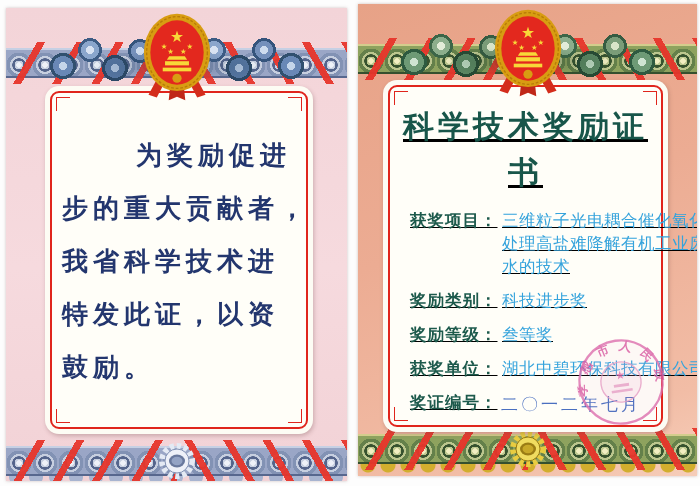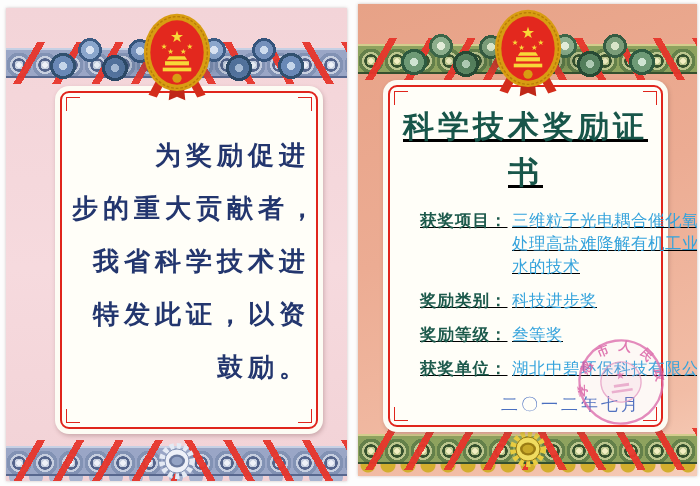--- a/index.html
+++ b/index.html
@@ -79,35 +79,35 @@
   
   .sheet{position:absolute;background:#fdfcf4;border-radius:14px;padding:5px;
     box-shadow:1px 2px 4px rgba(110,70,70,.30);z-index:2;box-sizing:border-box;}
   .sheet-inner{position:relative;width:100%;height:100%;box-sizing:border-box;
     border:2.5px solid #e0251c;border-radius:9px;background:#fffef8;}
   .bracket{position:absolute;width:13px;height:13px;border:0 solid #e0251c;}
   .b-tl{top:4px;left:4px;border-top-width:1.5px;border-left-width:1.5px;}
   .b-tr{top:4px;right:4px;border-top-width:1.5px;border-right-width:1.5px;}
   .b-bl{bottom:4px;left:4px;border-bottom-width:1.5px;border-left-width:1.5px;}
   .b-br{bottom:4px;right:4px;border-bottom-width:1.5px;border-right-width:1.5px;}
-  .sheet-left{left:49px;top:78px;width:268px;height:348px;text-align:right;}
+  .sheet-left{left:39px;top:78px;width:268px;height:348px;}
   .sheet-right{left:25px;top:76px;width:285px;height:352px;text-decoration:underline;}
 
   
   .calligraphy{position:absolute;left:10px;right:6px;top:36px;
     font-family:"DejaVu Serif","DejaVu Sans",serif;
     color:#23366e;font-size:26px;font-weight:700;}
   .cal-line{height:53px;line-height:53px;letter-spacing:5px;white-space:nowrap;margin:0;}
   .cal-indent{padding-left:74px;}
 
   
   .cert-title{margin-top:16px;text-align:center;
     font-family:"DejaVu Serif","DejaVu Sans",serif;
     font-size:31px;font-weight:700;letter-spacing:4px;color:#18564a;line-height:46px;}
-  .fields{margin-top:14px;padding-left:30px;padding-right:14px;}
+  .fields{margin-top:14px;padding-left:20px;padding-right:14px;}
   .field-row{display:flex;margin-bottom:11px;}
   .f-label{flex:0 0 92px;font-size:16.5px;font-weight:700;color:#1d5a4c;
     letter-spacing:1px;line-height:23px;white-space:nowrap;}
   .f-value{font-size:16.5px;color:#35a3dc;line-height:23px;letter-spacing:.5px;}
   .f-value div{white-space:nowrap;}
   .date-line{position:absolute;top:389px;right:56px;z-index:4;
     font-size:17px;color:#4a6fc0;letter-spacing:3px;
     font-family:"DejaVu Serif","DejaVu Sans",serif;margin-left:8px;}
   .seal{position:absolute;left:219px;top:334px;z-index:5;opacity:.8;
     transform:rotate(-8deg);}
@@ -234,20 +234,21 @@
               <div>叁等奖</div>
             </div>
           </div>
           <div class="field-row">
             <div class="f-label">获奖单位：</div>
             <div class="f-value">
               <div>湖北中碧环保科技有限公司</div>
             </div>
           </div>
           <div class="field-row">
+            <div class="f-label">奖证编号：</div>
           </div>
         </div>
       </div>
     </div>
 
     <div class="date-line">二〇一二年七月</div>
 
     <svg class="seal" width="88" height="88" viewBox="0 0 92 92">
       <defs>
         <path id="sealArc" d="M 11 62 A 37 37 0 1 1 81 62" fill="none"></path>

